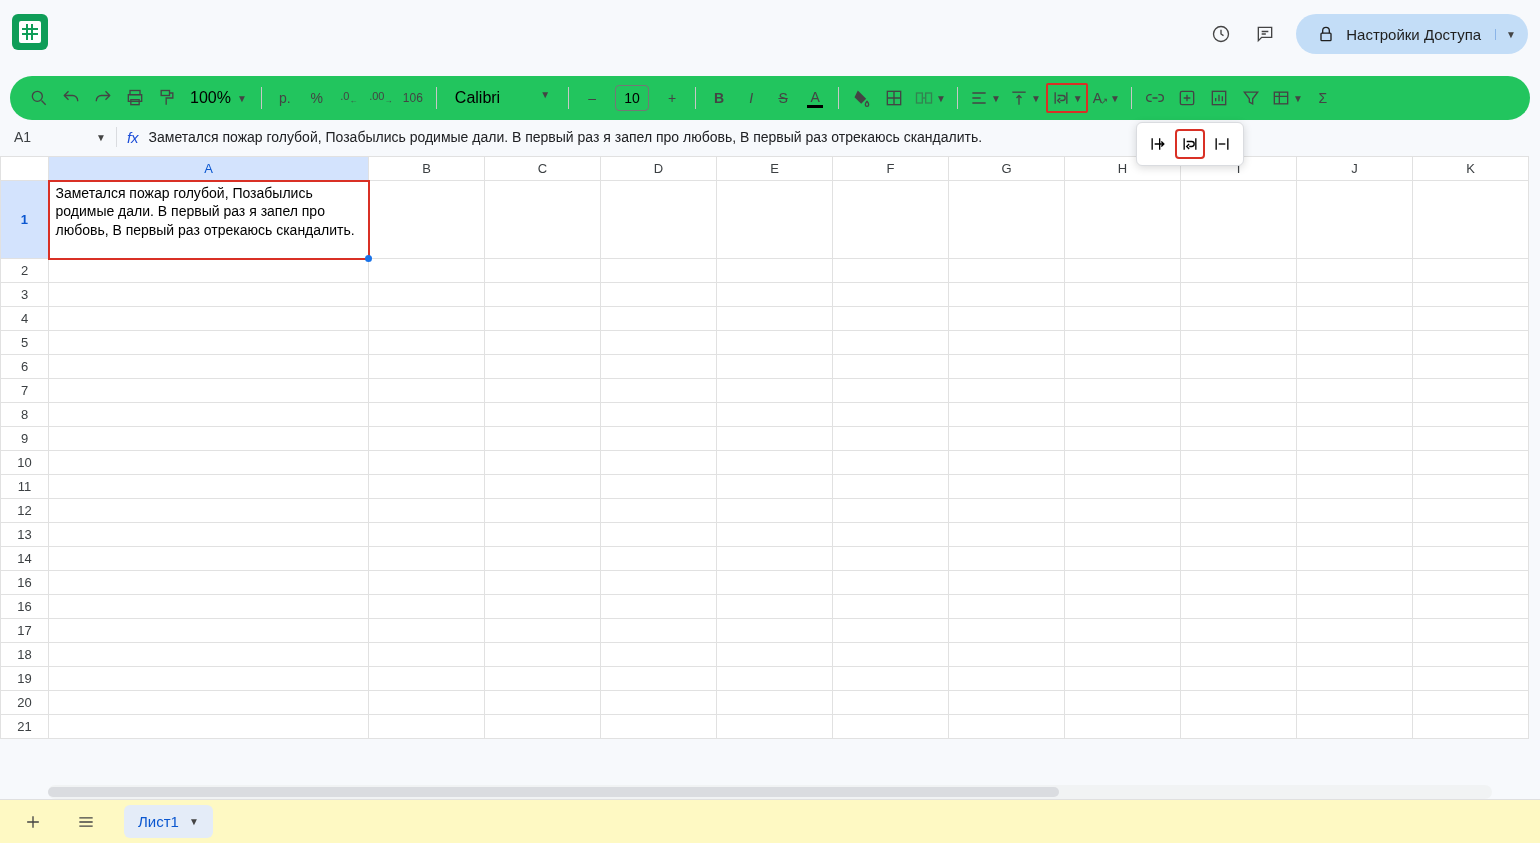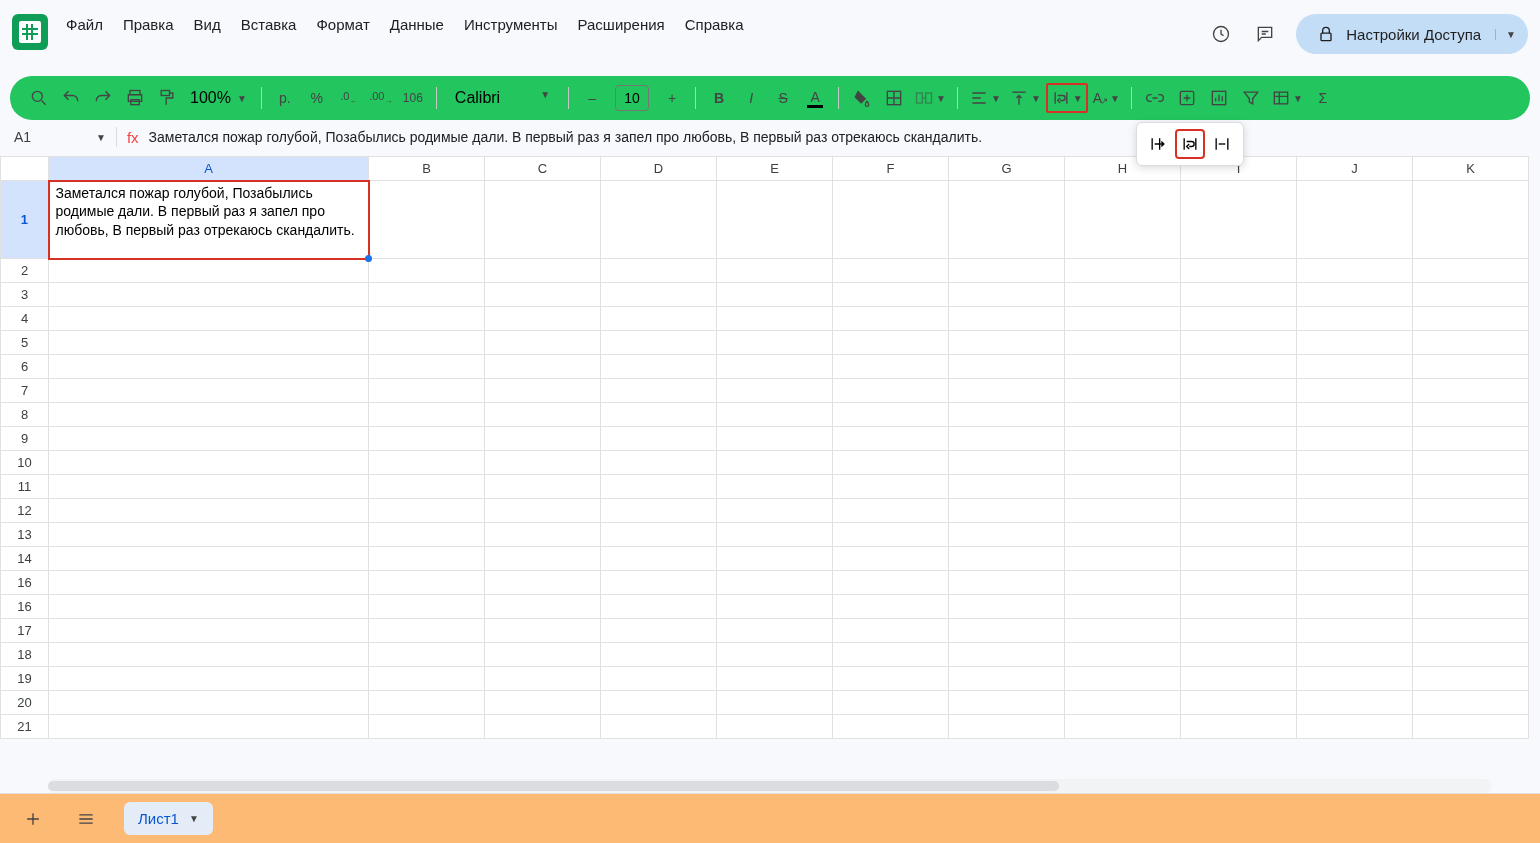--- a/index.html
+++ b/index.html
@@ -27,61 +27,50 @@
 .font-sel{display:flex;gap:40px;padding:0 10px;cursor:pointer;min-width:96px}
 .fsz{display:flex;align-items:center;gap:8px}
 .fsz-box{border:1px solid #747775;border-radius:4px;width:34px;height:26px;display:flex;align-items:center;justify-content:center;font-size:14px}
 .chev{font-size:10px;color:#444}
 .tb-redbox{border:2px solid #d93025;border-radius:2px}
 .wrap-popup{position:absolute;top:122px;left:1136px;background:#fff;border:1px solid #dadce0;border-radius:6px;box-shadow:0 2px 8px rgba(0,0,0,.15);display:flex;padding:6px;gap:2px;z-index:10}
 .wrap-opt{width:30px;height:30px;display:flex;align-items:center;justify-content:center;cursor:pointer;border-radius:4px}
 .wrap-opt.sel{border:2px solid #d93025}
 .namebox{display:flex;align-items:center;padding:6px 10px 6px 14px;gap:10px;height:34px}
 .nb-input{width:72px;font-size:14px;color:#3c4043;border:none;background:transparent}
-.fx{font-size:15px;color:#ef4444}
+.fx{font-style:italic;font-size:15px;color:#1d4ed8}
 .formula-text{font-size:14px;color:#202124;flex:1;white-space:nowrap;overflow:hidden}
 .fx-sep{width:1px;height:20px;background:#dadce0}
 .grid-wrap{flex:1;overflow:auto;margin-top:2px}
 .grid{border-collapse:collapse;table-layout:fixed}
 .grid th,.grid td{border:1px solid #e1e1e1;font-size:13px;color:#3c4043}
 .corner{width:48px;height:24px;background:#fff;border-right:1px solid #c0c0c0;border-bottom:1px solid #c0c0c0}
 .colh{height:24px;background:#fff;text-align:center;font-weight:400;cursor:pointer}
 .colh.sel{background:#d3e3fd;color:#0b57d0;font-weight:500}
 .rowh{width:48px;background:#fff;text-align:center;font-weight:400;cursor:pointer}
 .rowh.sel{background:#d3e3fd;color:#0b57d0;font-weight:700}
 .grid td{height:24px;background:#fff;padding:0 4px;vertical-align:top}
 td.a1{border:2px solid #d93025!important;height:78px;line-height:1.35;font-size:14px;color:#000;padding:2px 6px;position:relative}
 td.a1::after{content:"";position:absolute;right:-4px;bottom:-4px;width:7px;height:7px;background:#1a73e8;border-radius:50%}
 .colA{width:320px}.colW{width:116px}
-.bottombar{height:50px;background:#fdba74;display:flex;align-items:center;padding:0 18px;gap:23px;border-top:1px solid #e0e0e0}
+.bottombar{height:44px;background:#fef9c3;display:flex;align-items:center;padding:0 18px;gap:23px;border-top:1px solid #e0e0e0}
 .bb-btn{width:30px;height:30px;display:flex;align-items:center;justify-content:center;color:#444;cursor:pointer;border-radius:4px}
 .sheet-tab{background:#e4ecf8;padding:8px 14px;border-radius:6px;display:flex;align-items:center;gap:10px;font-size:15px;color:#0b57d0;font-weight:500;cursor:pointer}
 svg{width:20px;height:20px;fill:none;stroke:currentColor;stroke-width:1.6}
 .hscroll{height:14px;background:#f1f3f4;margin:0 48px 0 48px;border-radius:8px;position:relative}
 .hscroll::before{content:"";position:absolute;left:0;width:70%;top:2px;bottom:2px;background:#dadce0;border-radius:6px}
 </style>
 </head>
 <body>
 
 <div class="titlebar">
   <div class="logo">
       <div class="logo-inner"></div>
     </div>
   <div class="title-col">
-    <div class="menus">
-      <span class="menu-item">Файл</span>
-      <span class="menu-item">Правка</span>
-      <span class="menu-item">Вид</span>
-      <span class="menu-item">Вставка</span>
-      <span class="menu-item">Формат</span>
-      <span class="menu-item">Данные</span>
-      <span class="menu-item">Инструменты</span>
-      <span class="menu-item">Расширения</span>
-      <span class="menu-item">Справка</span>
-    </div>
   </div>
   <div class="header-right">
     <span class="hdr-icon">
         <svg viewBox="0 0 24 24">
           <path d="M3 12a9 9 0 109-9 9 9 0 00-9 9z"></path>
           <path d="M12 7v5l3 2"></path>
         </svg>
       </span>
     <span class="hdr-icon">
         <svg viewBox="0 0 24 24">

